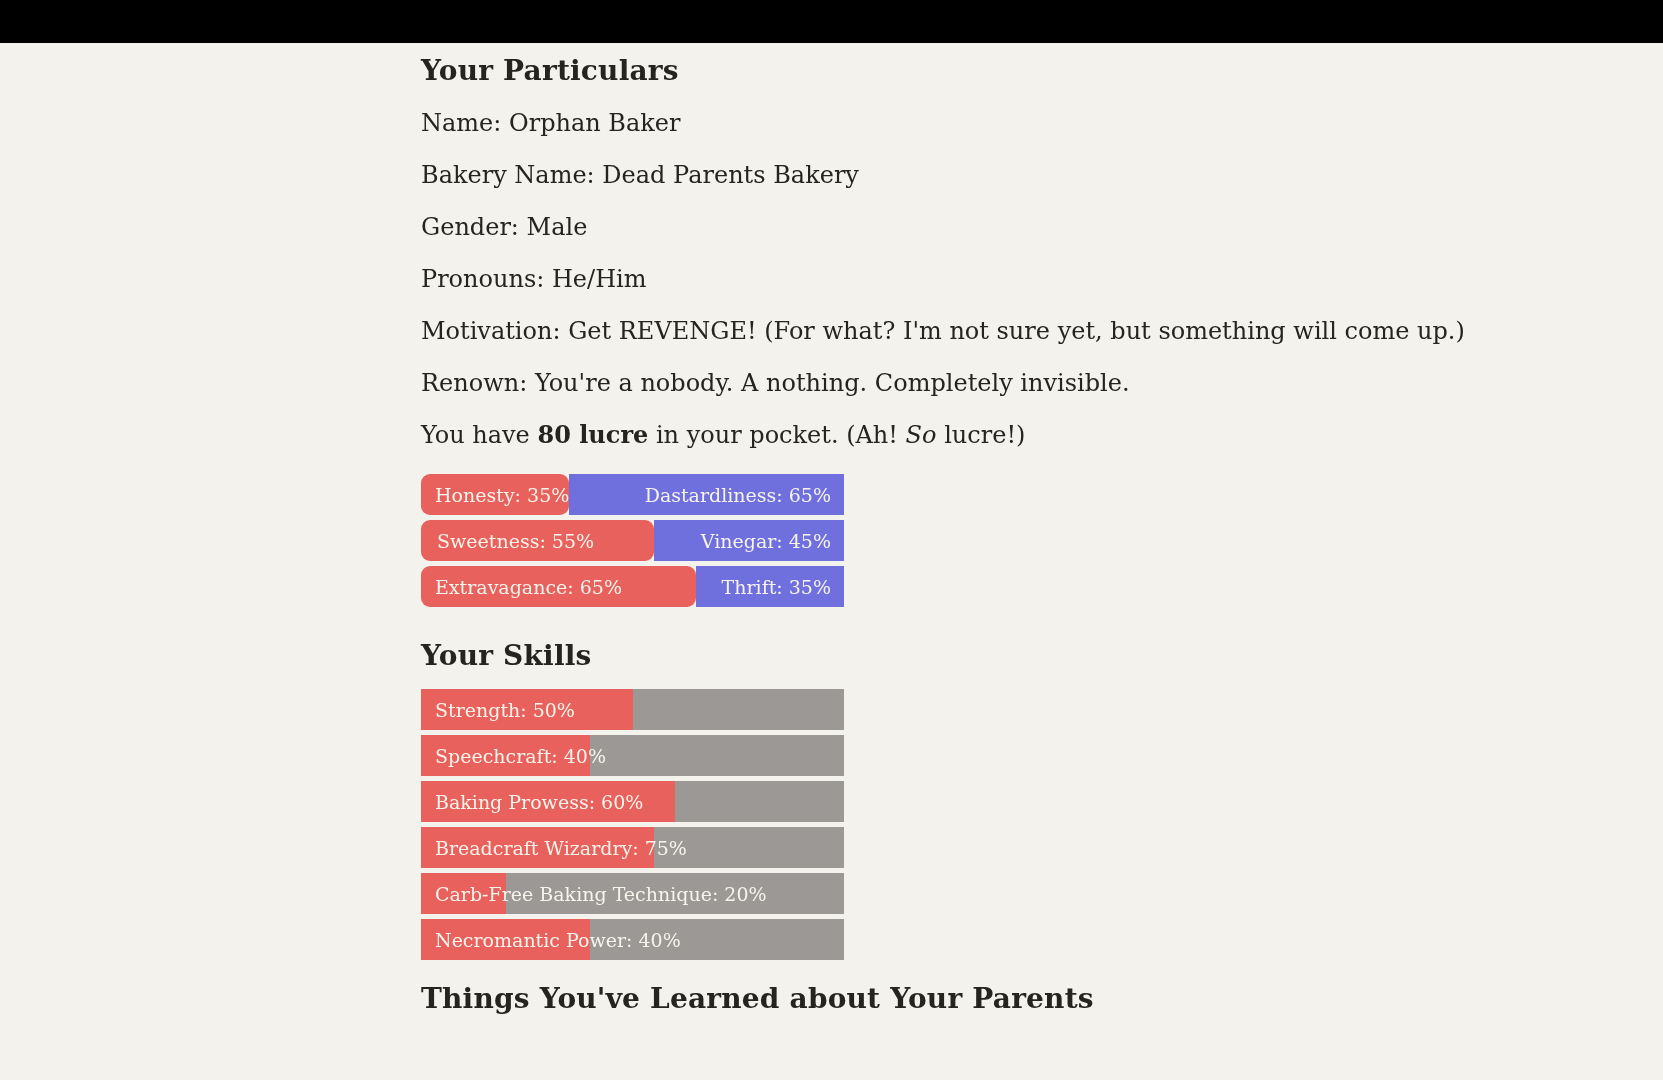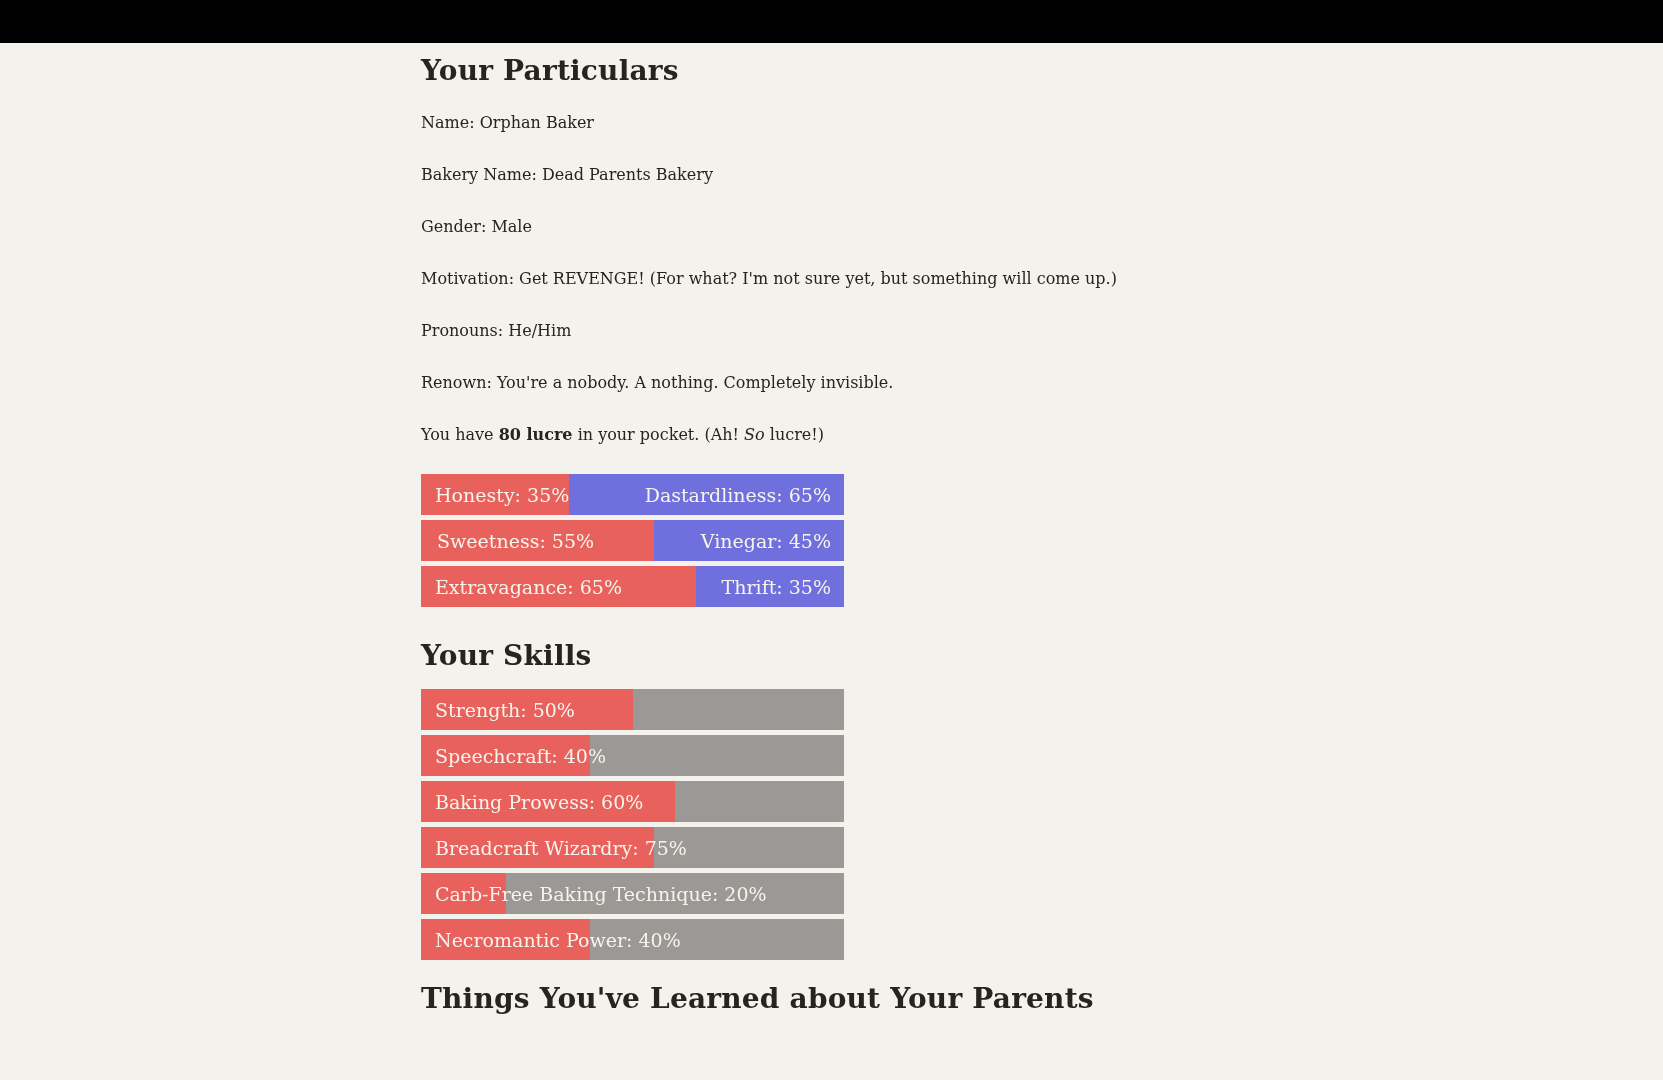--- a/index.html
+++ b/index.html
@@ -18,32 +18,32 @@
     color:var(--body-text);
   }
   .top-bar{height:43px;background:var(--topbar);}
   .sheet{margin-left:421px;}
   h3{
     font-size:28px;line-height:26px;font-weight:bold;
     margin:26px 0 20px;letter-spacing:0.2px;
   }
   #particulars-heading{margin-top:15px;}
   #skills-heading{margin-top:36px;}
-  p{font-size:16px;line-height:26px;margin:26px 0;}
+  p{font-size:24px;line-height:26px;margin:26px 0;}
   p b{font-weight:bold;}
   p i{font-style:italic;}
   .chart{margin:20px 0 26px;}
   .bar-row{
     width:423px;height:41px;margin-bottom:5px;
     display:flex;font-size:19px;color:var(--bar-text);
   }
   .bar-row:last-child{margin-bottom:15px;}
   .trait-left{
     background:var(--red);display:flex;align-items:center;
-    padding-left:14px;box-sizing:border-box;white-space:nowrap;overflow:visible;
+    padding-left:14px;box-sizing:border-box;white-space:nowrap;overflow:visible;border-radius:9px;
   }
   .trait-right{
     background:var(--blue);display:flex;align-items:center;justify-content:flex-end;
     padding-right:13px;box-sizing:border-box;white-space:nowrap;flex:1;
   }
   .skill-row{position:relative;background:var(--gray);}
   .skill-fill{position:absolute;left:0;top:0;bottom:0;background:var(--red);}
   .skill-label{
     position:absolute;left:14px;top:0;bottom:0;
     display:flex;align-items:center;white-space:nowrap;
@@ -54,22 +54,22 @@
 
 <div class="top-bar"></div>
 
 <main class="sheet">
 
   <h3 id="particulars-heading">Your Particulars</h3>
 
   <p>Name: Orphan Baker</p>
   <p>Bakery Name: Dead Parents Bakery</p>
   <p>Gender: Male</p>
+  <p>Pronouns: He/Him</p>
   <p>Motivation: Get REVENGE! (For what? I'm not sure yet, but something will come up.)</p>
-  <p>Pronouns: He/Him</p>
   <p>Renown: You're a nobody. A nothing. Completely invisible.</p>
 
   <p><span>You have </span><b>80 lucre</b><span> in your pocket. (Ah! </span><i>So</i><span> lucre!)</span></p>
 
 
   <div class="chart" id="traits-chart">
       <div class="bar-row">
         <div class="trait-left" style="width: 35%;">
           <span>Honesty: 35%</span>
         </div>

